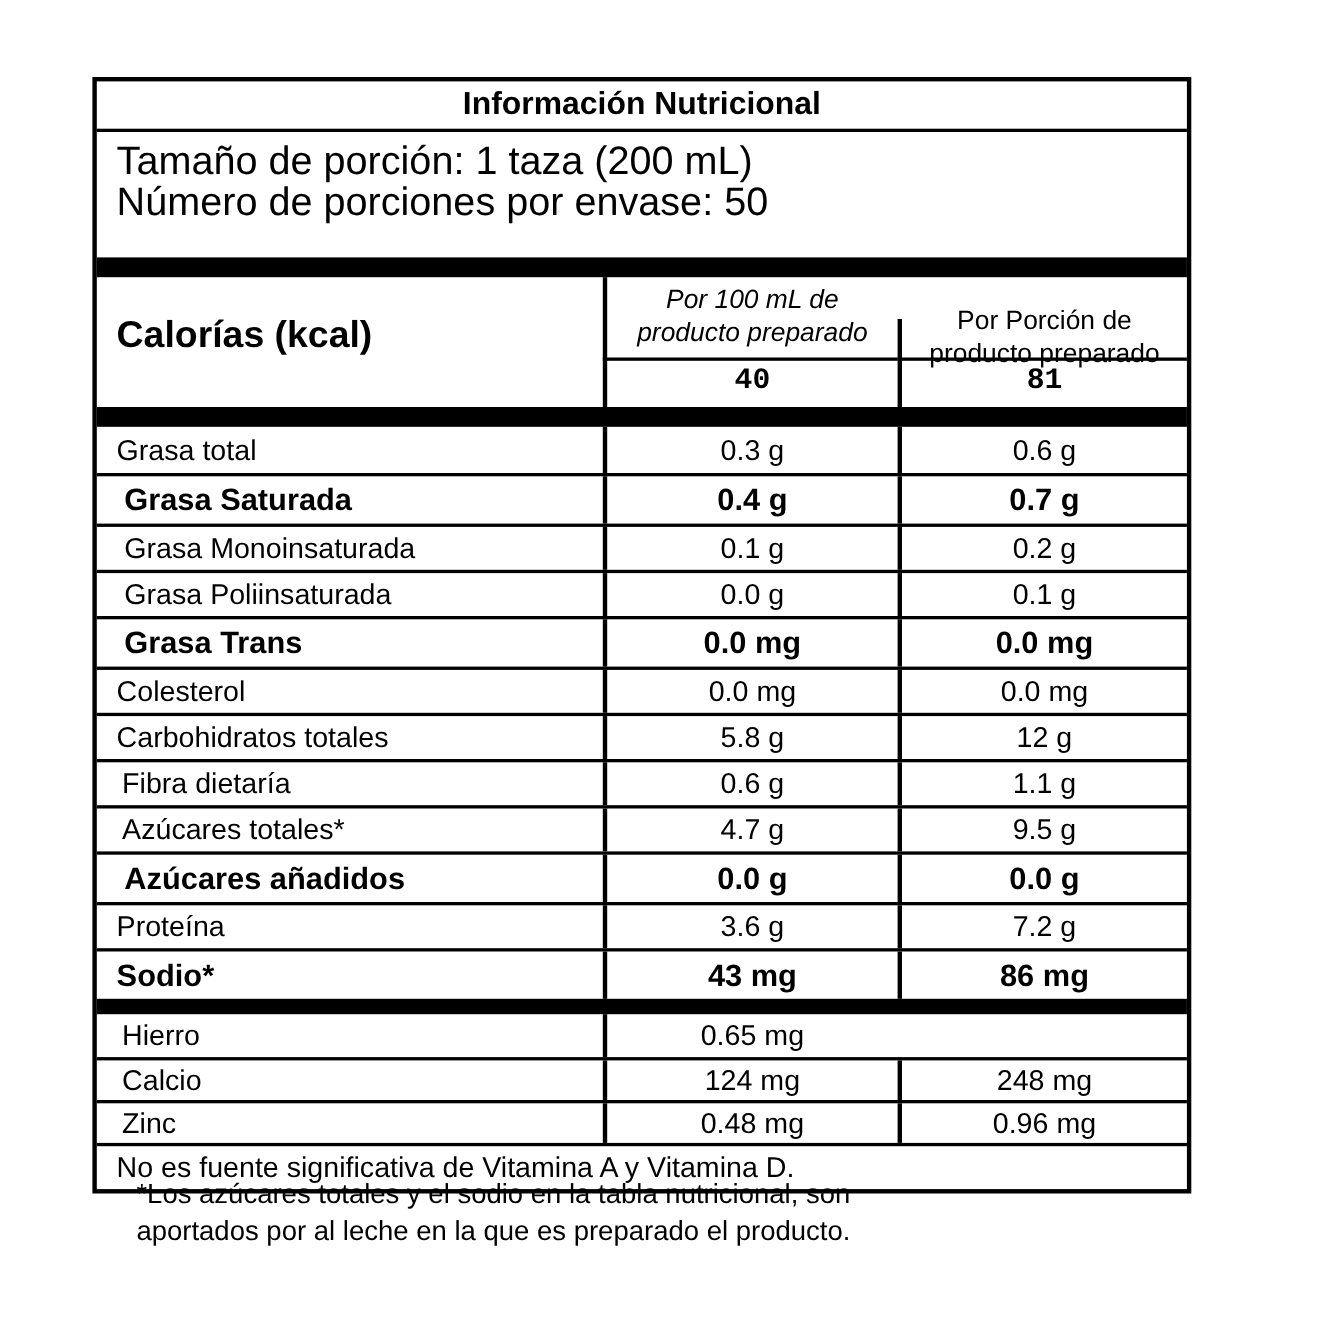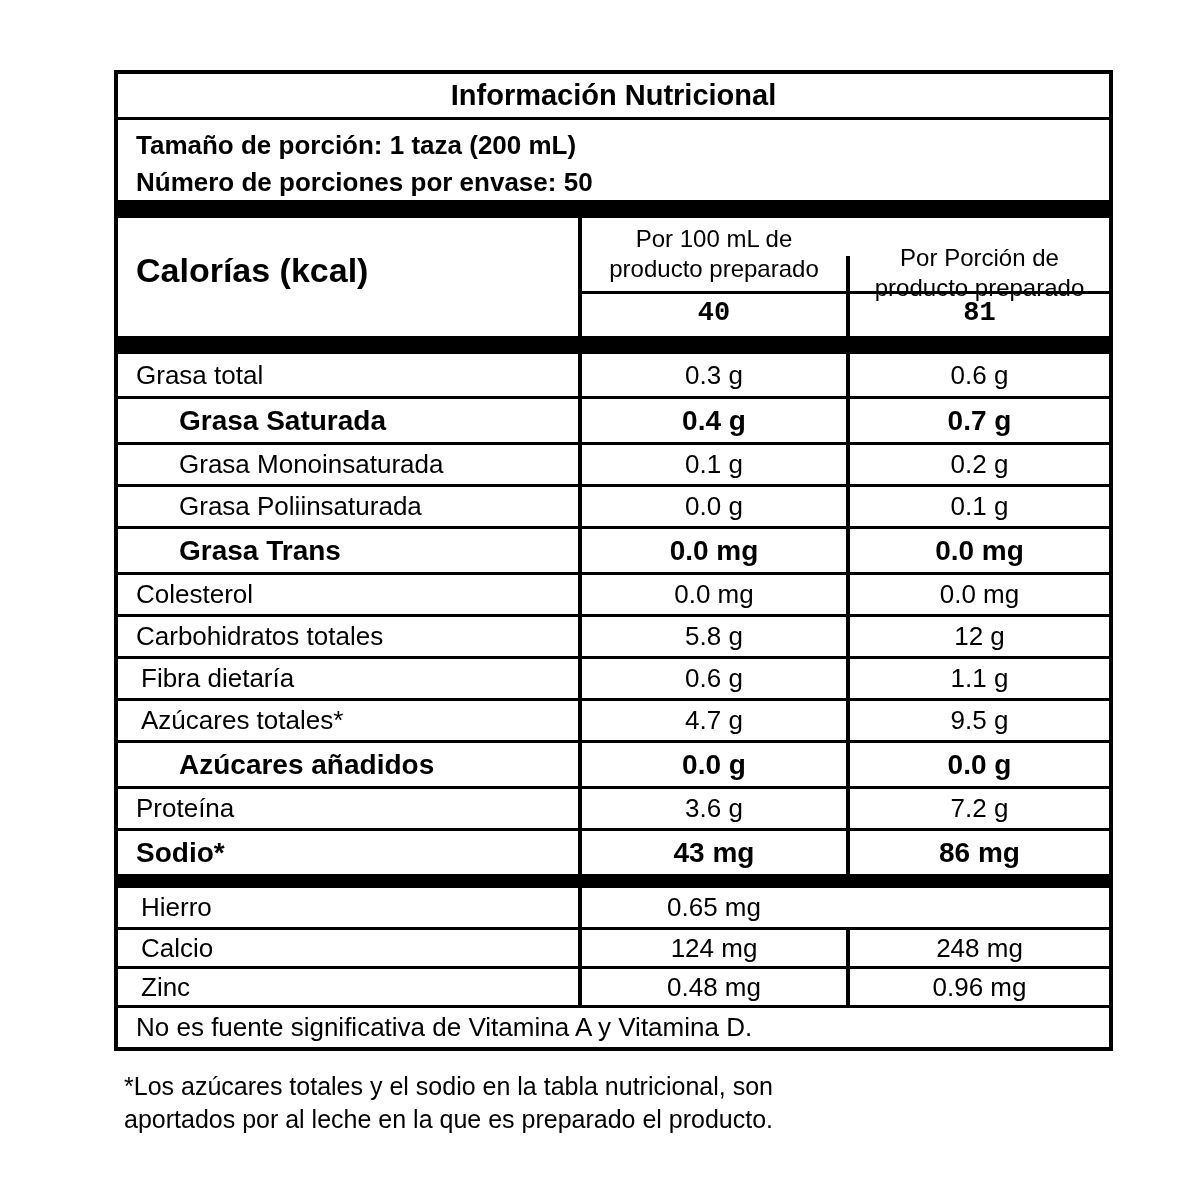--- a/index.html
+++ b/index.html
@@ -7,41 +7,40 @@
   .page {
     position: relative;
     width: 1200px;
     height: 1200px;
     background: #ffffff;
     color: #000000;
     font-family: "Liberation Sans", sans-serif;
   }
   .label-box {
     position: absolute;
-    left: 114px;
+    left: 84px;
     top: 70px;
     width: 999px;
     border: 4px solid #000;
     background: #fff;
   }
   .title-row {
     height: 46px;
     border-bottom: 3px solid #000;
     display: flex;
     align-items: center;
     justify-content: center;
     font-weight: bold;
     font-size: 29px;
   }
   .serving {
     padding: 7px 16px 9px 18px;
-    font-size: 26px;
+    font-size: 36px;
     line-height: 37px;
-    height: 80px;
-    font-weight: bold;
+    height: 114px;
   }
   .bar { background: #000; width: 100%; }
   .bar-1 { height: 18px; }
   .bar-2 { height: 18px; }
   .bar-3 { height: 14px; }
 
   .header-grid {
     display: grid;
     grid-template-columns: 460px 268px 263px;
     grid-template-rows: 76px 42px;
@@ -100,21 +99,21 @@
   .cell-val {
     display: flex;
     align-items: center;
     justify-content: center;
     border-left: 4px solid #000;
     font-size: 26px;
   }
   .nrow.bold .cell-label,
   .nrow.bold .cell-val { font-weight: bold; font-size: 28px; }
   .ind-1 .cell-label { padding-left: 23px; }
-  .ind-2 .cell-label { padding-left: 61px; }
+  .ind-2 .cell-label { padding-left: 25px; }
 
   .note-row {
     border-top: 3px solid #000;
     height: 42px;
     display: flex;
     align-items: center;
     padding-left: 18px;
     font-size: 26px;
   }
   .footnote {
@@ -137,21 +136,21 @@
 
     <div class="serving">
       <div>Tamaño de porción: 1 taza (200 mL)</div>
       <div>Número de porciones por envase: 50</div>
     </div>
 
     <div class="bar bar-1"></div>
 
     <div class="header-grid">
       <div class="cal-cell">Calorías (kcal)</div>
-      <div class="hdr-cell" style="grid-column:2;grid-row:1;">Por 100 mL de
+      <div class="hdr-cell" style="grid-column:2;grid-row:1;font-style:italic;">Por 100 mL de
 producto preparado</div>
       <div class="hdr-cell" style="grid-column:3;grid-row:1;margin-top:38px;">Por Porción de
 producto preparado</div>
       <div class="hdr-val" style="grid-column:2;grid-row:2;">40</div>
       <div class="hdr-val" style="grid-column:3;grid-row:2;">81</div>
     </div>
 
     <div class="bar bar-2"></div>
 
     <div class="nrow first">

